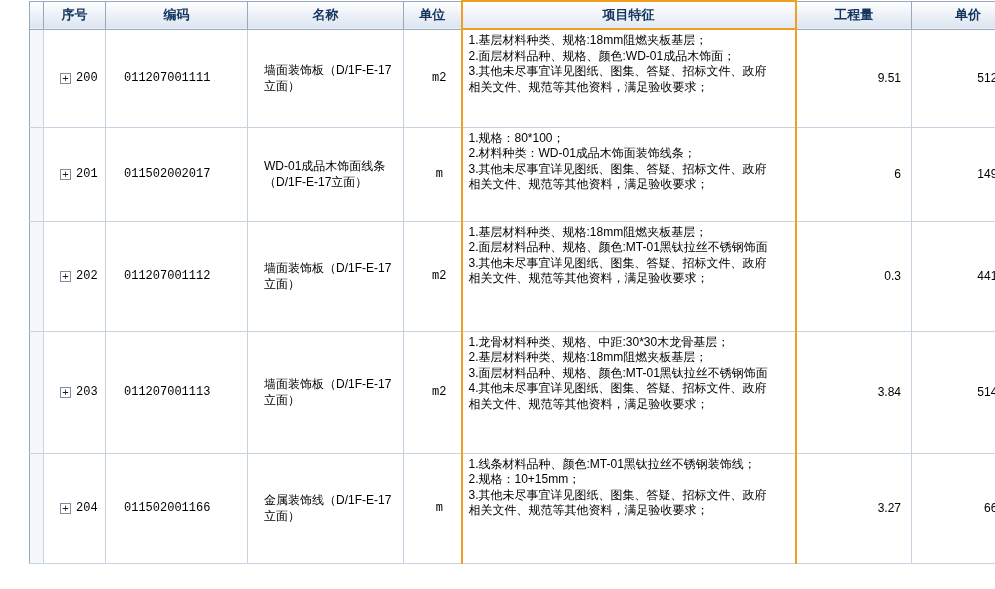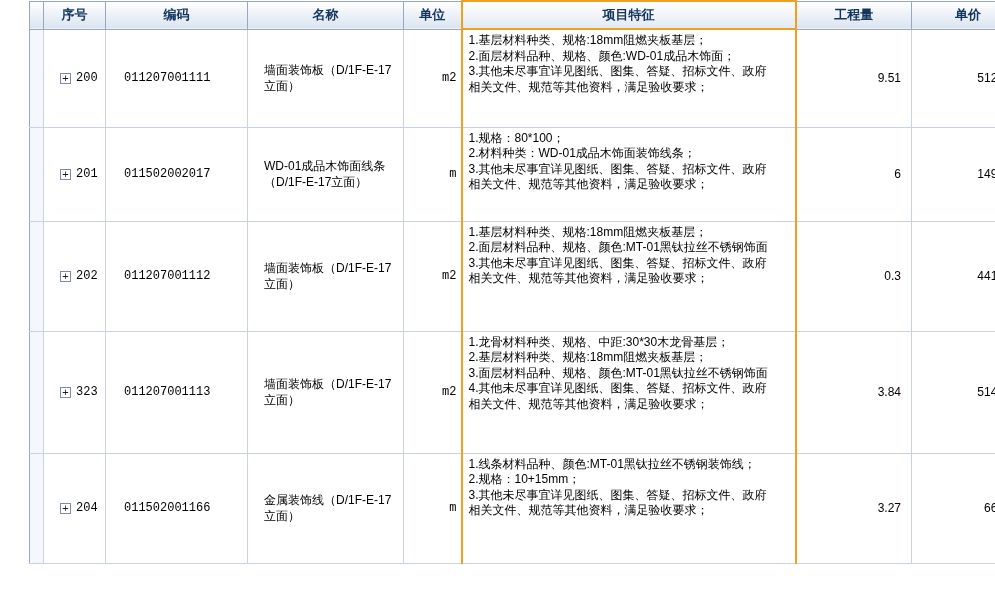--- a/index.html
+++ b/index.html
@@ -77,21 +77,21 @@
     padding-left: 18px;
     font-family: "Liberation Mono", monospace;
     font-size: 12px;
   }
   tbody td.name-cell {
     text-align: left;
     padding-left: 16px;
     line-height: 16px;
   }
   tbody td.unit-cell {
-    text-align: right;
+    text-align: center;
     padding-left: 18px;
     font-family: "Liberation Mono", monospace;
   }
   tbody td.feat-cell {
     text-align: left;
     padding: 3px 21px 3px 6px;
     line-height: 15.5px;
     vertical-align: top;
     border-left: 2px solid #f0a020;
     border-right: 2px solid #f0a020;
@@ -193,21 +193,21 @@
       <td class="unit-cell">m2</td>
       <td class="feat-cell"><span class="feat-line">1.基层材料种类、规格:18mm阻燃夹板基层；
 2.面层材料品种、规格、颜色:MT-01黑钛拉丝不锈钢饰面
 3.其他未尽事宜详见图纸、图集、答疑、招标文件、政府相关文件、规范等其他资料，满足验收要求；</span></td>
       <td class="qty-cell">0.3</td>
       <td class="price-cell">441.93</td>
     </tr>
     <tr style="height:122px;">
       <td class="gutter-cell"></td>
       <td class="seq-cell">
-        <span class="expander">+</span><span class="seq-num">323</span>
+        <span class="expander">+</span><span class="seq-num">203</span>
       </td>
       <td class="code-cell">011207001113</td>
       <td class="name-cell">墙面装饰板（D/1F-E-17立面）</td>
       <td class="unit-cell">m2</td>
       <td class="feat-cell"><span class="feat-line">1.龙骨材料种类、规格、中距:30*30木龙骨基层；
 2.基层材料种类、规格:18mm阻燃夹板基层；
 3.面层材料品种、规格、颜色:MT-01黑钛拉丝不锈钢饰面
 4.其他未尽事宜详见图纸、图集、答疑、招标文件、政府相关文件、规范等其他资料，满足验收要求；</span></td>
       <td class="qty-cell">3.84</td>
       <td class="price-cell">514.57</td>

